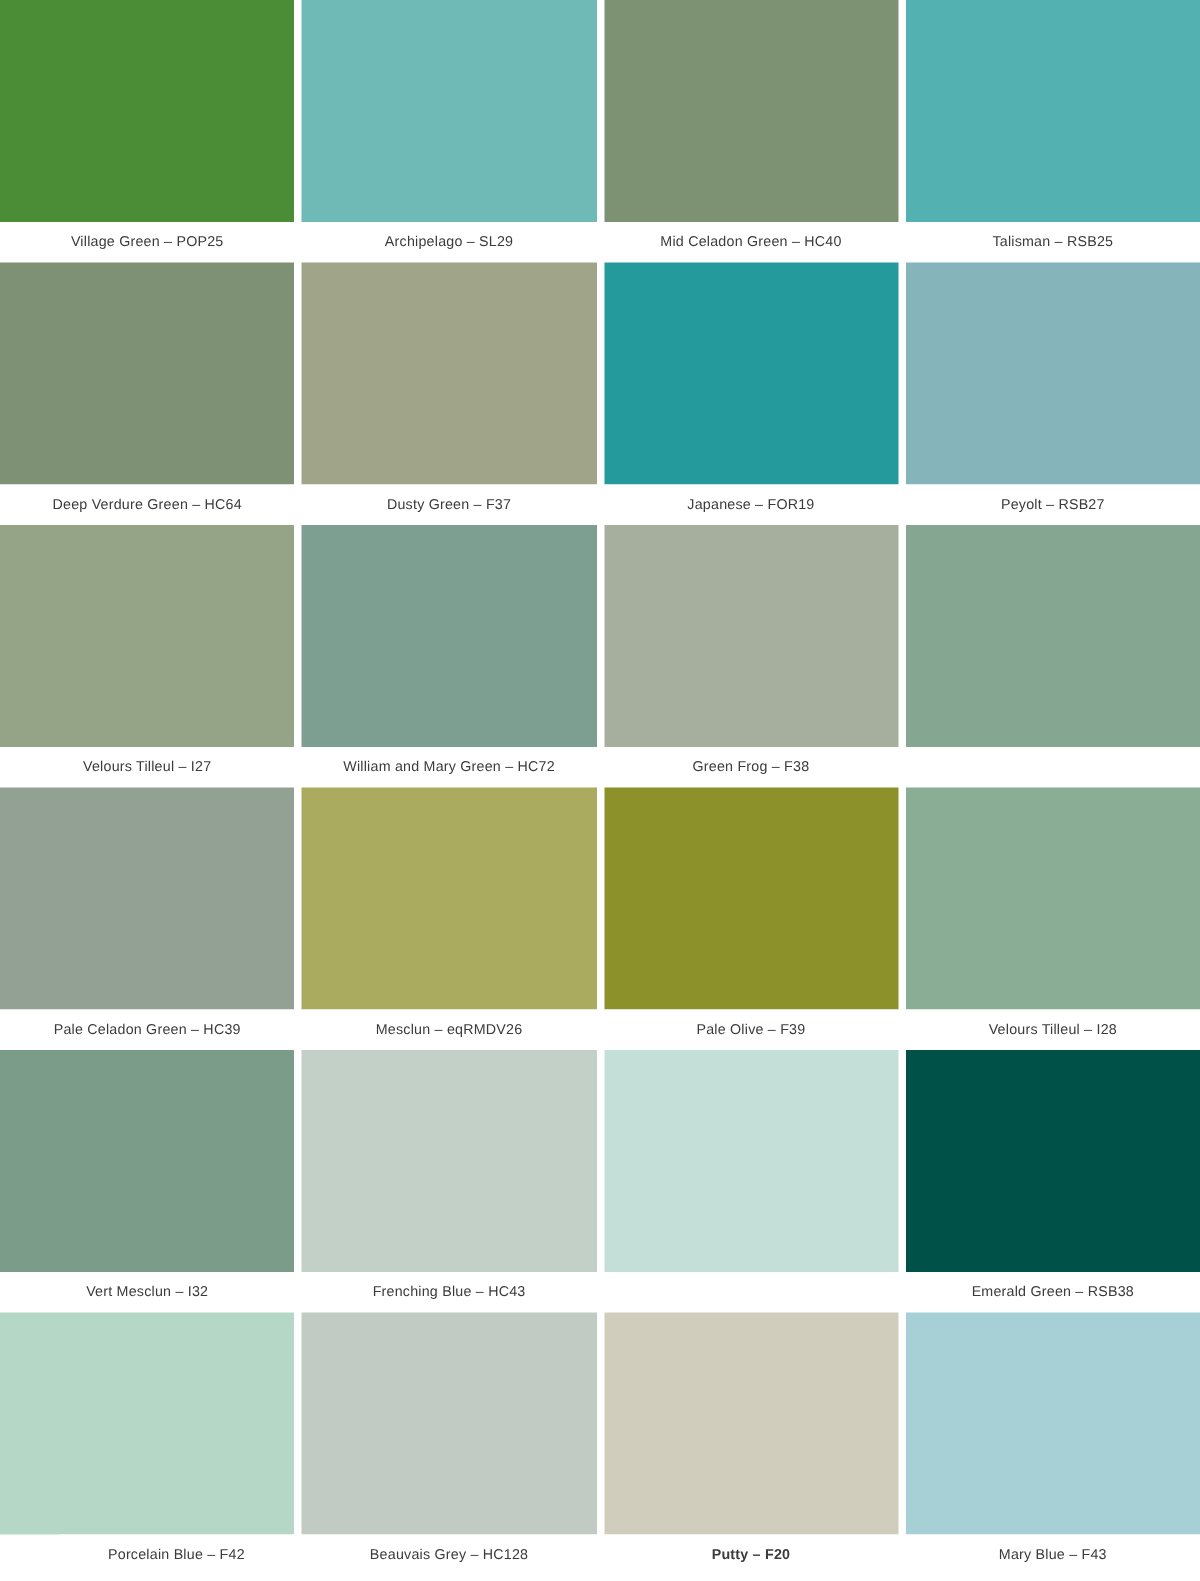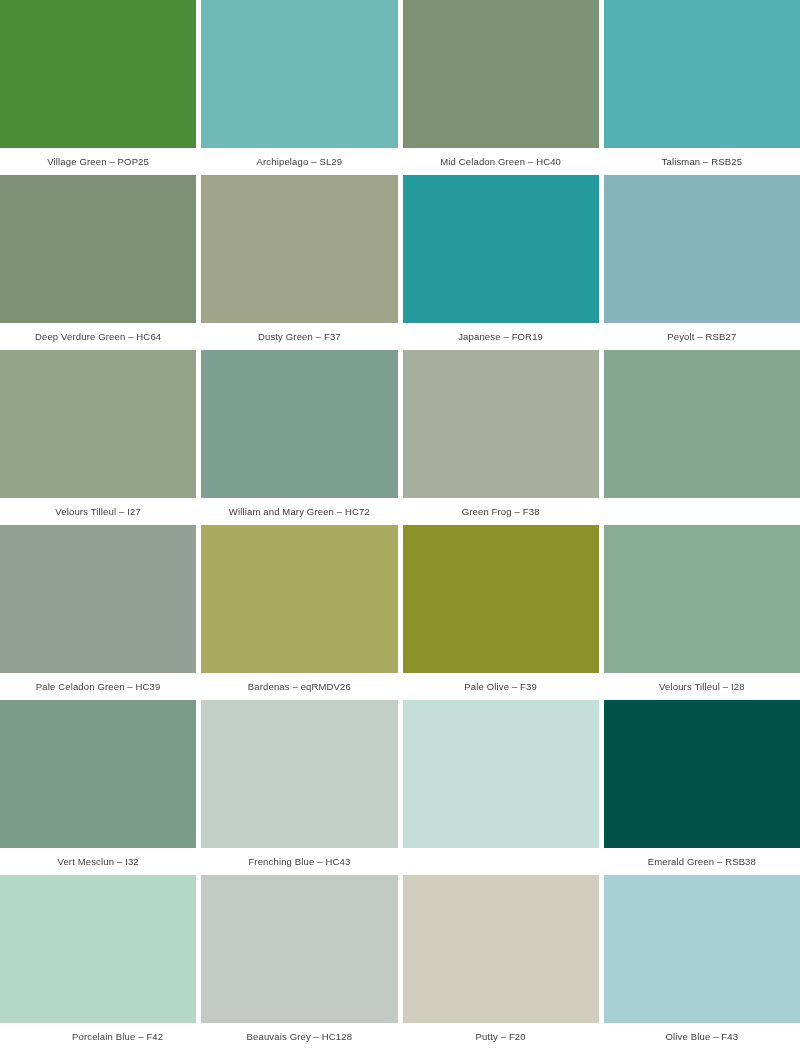--- a/index.html
+++ b/index.html
@@ -101,21 +101,21 @@
     </div>
     <div class="swatch-cell row-2">
       <div class="swatch-chip" style="background-color: rgb(133, 166, 145);"></div>
     </div>
     <div class="swatch-cell row-3">
       <div class="swatch-chip" style="background-color: rgb(147, 160, 148);"></div>
       <div class="swatch-caption" style="color: rgb(59, 59, 59);">Pale Celadon Green – HC39</div>
     </div>
     <div class="swatch-cell row-3">
       <div class="swatch-chip" style="background-color: rgb(170, 171, 95);"></div>
-      <div class="swatch-caption" style="color: rgb(59, 59, 59);">Bardenas – eqRMDV26</div>
+      <div class="swatch-caption" style="color: rgb(59, 59, 59);">Mesclun – eqRMDV26</div>
     </div>
     <div class="swatch-cell row-3">
       <div class="swatch-chip" style="background-color: rgb(141, 145, 41);"></div>
       <div class="swatch-caption" style="color: rgb(59, 59, 59);">Pale Olive – F39</div>
     </div>
     <div class="swatch-cell row-3">
       <div class="swatch-chip" style="background-color: rgb(137, 173, 149);"></div>
       <div class="swatch-caption" style="color: rgb(59, 59, 59);">Velours Tilleul – I28</div>
     </div>
     <div class="swatch-cell row-4">
@@ -136,19 +136,19 @@
     <div class="swatch-cell row-5">
       <div class="swatch-chip" style="background-color: rgb(181, 215, 197);"></div>
       <div class="swatch-caption" style="color: rgb(59, 59, 59); margin-left: 39px;">Porcelain Blue – F42</div>
     </div>
     <div class="swatch-cell row-5">
       <div class="swatch-chip" style="background-color: rgb(194, 202, 196);"></div>
       <div class="swatch-caption" style="color: rgb(59, 59, 59);">Beauvais Grey – HC128</div>
     </div>
     <div class="swatch-cell row-5">
       <div class="swatch-chip" style="background-color: rgb(208, 205, 188);"></div>
-      <div class="swatch-caption" style="color: rgb(59, 59, 59);">Putty – F20</div>
+      <div class="swatch-caption" style="color: rgb(59, 59, 59); font-weight: bold;">Putty – F20</div>
     </div>
     <div class="swatch-cell row-5">
       <div class="swatch-chip" style="background-color: rgb(166, 208, 214);"></div>
-      <div class="swatch-caption" style="color: rgb(59, 59, 59);">Olive Blue – F43</div>
+      <div class="swatch-caption" style="color: rgb(59, 59, 59);">Mary Blue – F43</div>
     </div>
   </main>
 
 </body></html>

